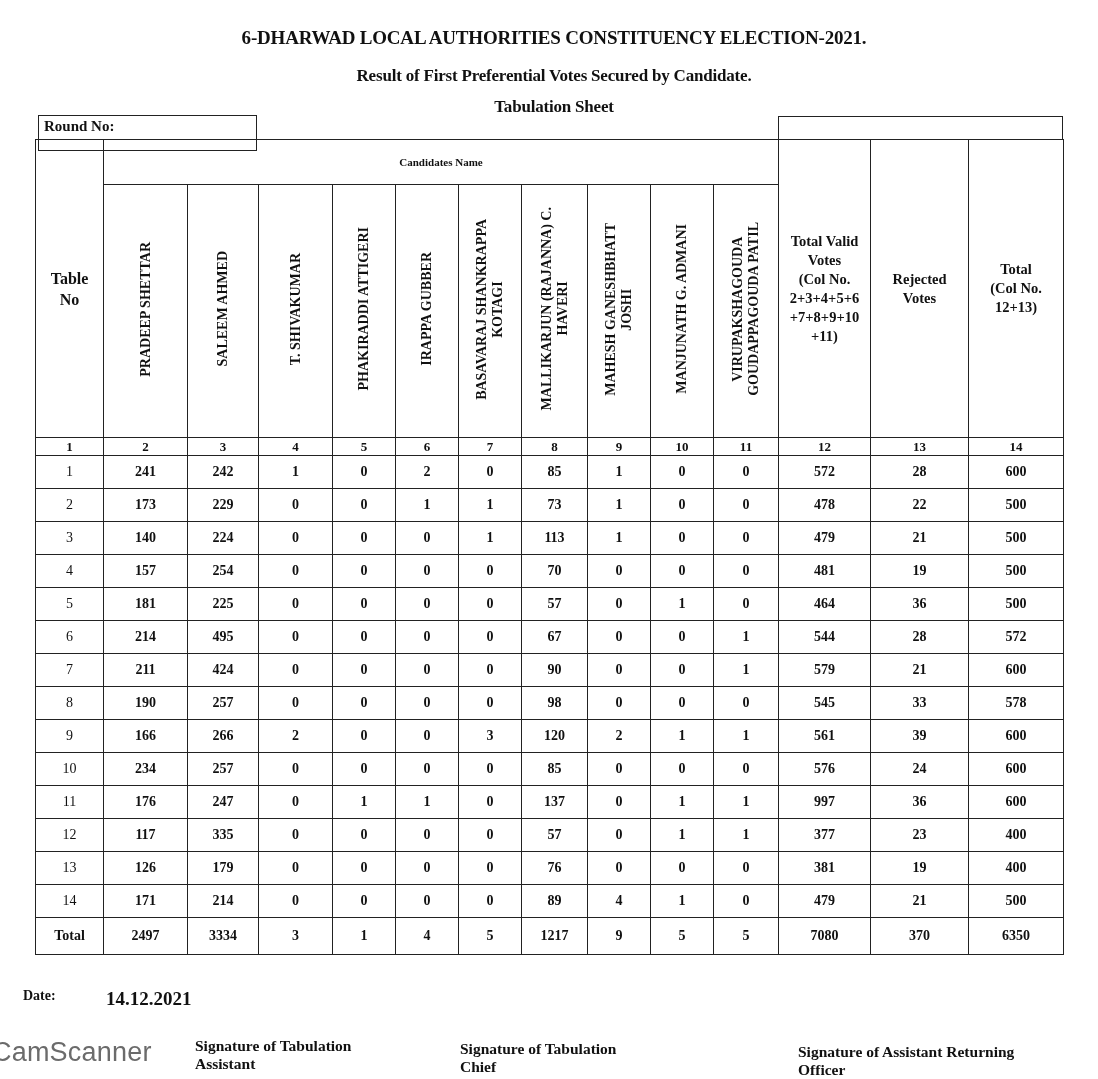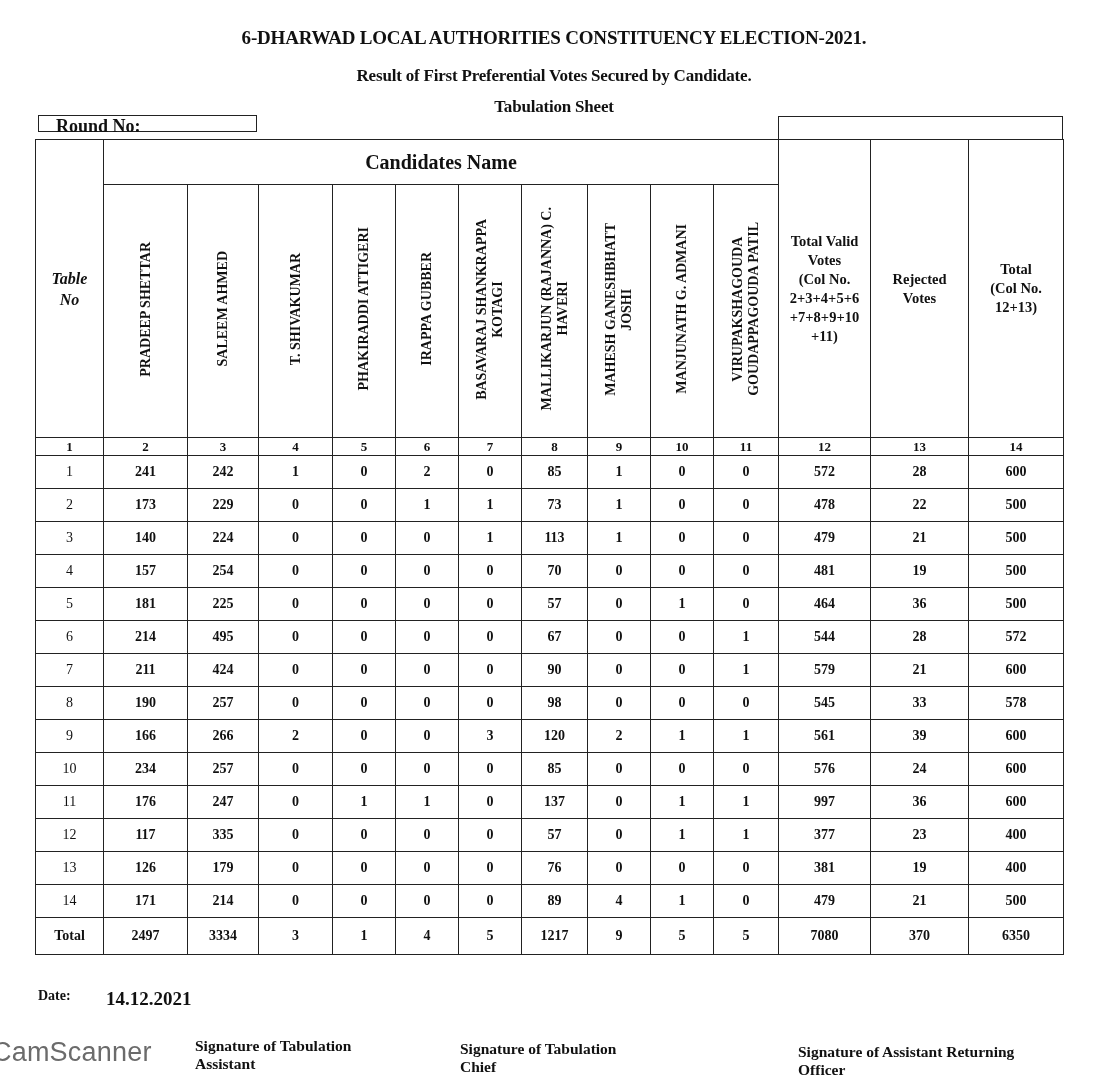--- a/index.html
+++ b/index.html
@@ -9,53 +9,53 @@
   }
   .title {
     position: absolute; left: 0; width: 1098px; text-align: center;
     font-weight: bold; letter-spacing: -0.2px;
   }
   #t1 { top: 27px; font-size: 19px; left: 5px; }
   #t2 { top: 66px; font-size: 17px; left: 5px; }
   #t3 { top: 97px; font-size: 17px; left: 5px; }
 
   .round-box {
-    position: absolute; left: 38px; top: 115px; width: 219px; height: 17px;
+    position: absolute; left: 38px; top: 115px; width: 219px; height: 36px;
     border: 1.5px solid #222; box-sizing: border-box;
-    font-weight: bold; font-size: 18px; padding-left: 17px; line-height: 20px;
+    font-weight: bold; font-size: 15px; padding-left: 5px; line-height: 20px;
   }
   .right-box {
     position: absolute; left: 778px; top: 116px; width: 285px; height: 23px;
     border: 1.5px solid #222; border-bottom: none; box-sizing: border-box;
   }
 
   table.sheet {
     position: absolute; left: 35px; top: 139px;
     border-collapse: collapse; table-layout: fixed;
     font-weight: bold; font-size: 14px;
   }
   table.sheet td, table.sheet th {
     border: 1.5px solid #222; padding: 0; text-align: center; vertical-align: middle;
     font-weight: bold;
   }
-  .cand-hdr { height: 44px; font-size: 20px; }
+  .cand-hdr { height: 44px; font-size: 11px; }
   .name-row th { height: 252px; }
   .vert {
     writing-mode: vertical-rl; transform: rotate(180deg);
     display: inline-block; font-size: 14px; line-height: 16px; white-space: nowrap;
     text-align: center;
   }
   .hdr-txt { font-size: 14.5px; line-height: 19px; }
   .num-row td { height: 17px; font-size: 13px; line-height: 14px; }
   .data-row td { height: 32px; font-size: 14px; }
   .data-row td.tno { font-weight: normal; font-size: 14px; }
   .total-row td { height: 36px; font-size: 14px; }
   .total-row td.tno { font-weight: bold; }
 
-  .date-lbl { position: absolute; left: 38px; top: 988px; font-weight: bold; font-size: 14px; }
+  .date-lbl { position: absolute; left: 23px; top: 988px; font-weight: bold; font-size: 14px; }
   .date-val { position: absolute; left: 106px; top: 988px; font-weight: bold; font-size: 19px; }
 
   .cam {
     position: absolute; left: -8px; top: 1037px; font-family: "Liberation Sans", "DejaVu Sans", sans-serif;
     font-size: 27px; color: #6b6b6b; letter-spacing: 0.2px;
   }
   .sig {
     position: absolute; text-align: left; font-weight: bold; font-size: 15.5px; line-height: 18px;
   }
   #sig1 { left: 195px; top: 1037px; width: 184px; }
@@ -88,21 +88,21 @@
     <col style="width:63px">
       <col style="width:63px">
       <col style="width:65px">
       <col style="width:92px">
     <col style="width:98px">
       <col style="width:95px">
   </colgroup>
   <thead>
     <tr>
       <th rowspan="2">
-        <div class="hdr-txt" style="font-size:16px;line-height:21px;width:50px;margin:15px auto;font-style:italic;">Table No</div>
+        <div class="hdr-txt" style="font-size:16px;line-height:21px;width:50px;margin:15px auto;">Table No</div>
       </th>
       <th colspan="10" class="cand-hdr">Candidates Name</th>
       <th rowspan="2">
         <div class="hdr-txt" id="tvh">
             <div>Total Valid</div>
             <div>Votes</div>
             <div>(Col No.</div>
             <div>2+3+4+5+6</div>
             <div>+7+8+9+10</div>
             <div>+11)</div>

